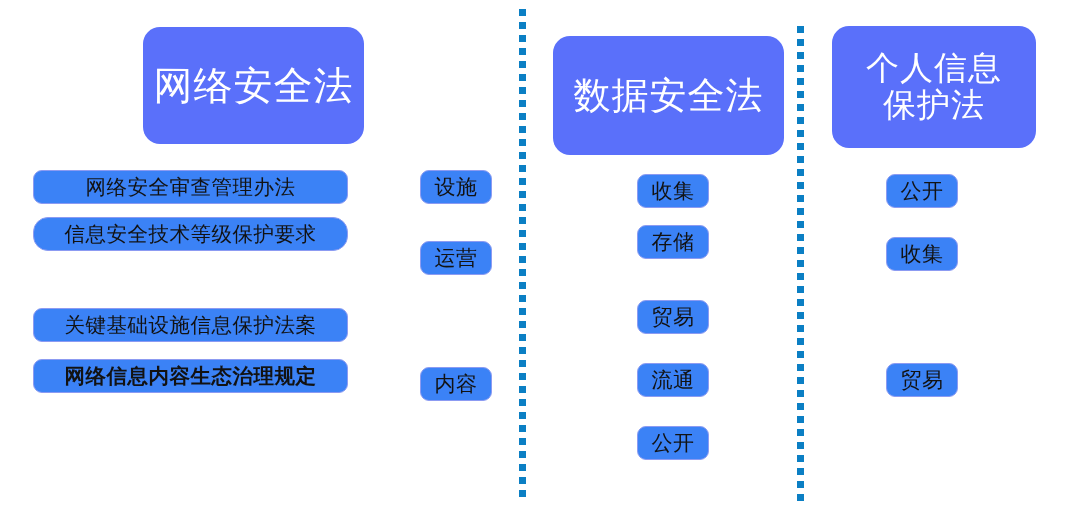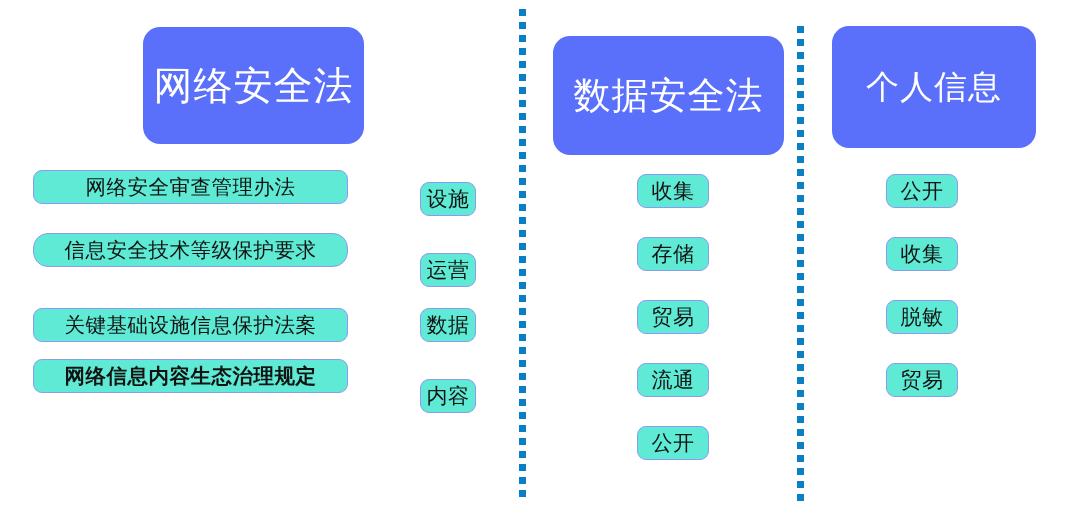--- a/index.html
+++ b/index.html
@@ -53,21 +53,21 @@
     left: 832px; top: 26px;
     width: 204px; height: 122px;
     font-size: 33px;
     padding: 0 6px;
   }
   .header-box .hdr-line { display: block; }
 
   
   .item-box {
     position: absolute;
-    background: #5eead4;
+    background: #3b82f6;
     border: 1.6px solid #8c9bf2;
     border-radius: 9px;
     color: #121212;
     display: flex;
     align-items: center;
     justify-content: center;
     box-sizing: border-box;
     font-size: 21px;
     line-height: 1;
     letter-spacing: 0.5px;
@@ -77,23 +77,22 @@
   
   .col1-long {
     left: 33px;
     width: 315px;
     height: 34px;
     font-size: 20.5px;
   }
   
   .col1-tag {
     left: 420px;
-    width: 56px;
-    height: 34px;
-    margin-top: 12px;
+    width: 72px;
+    height: 34px;
   }
   
   .col2-tag {
     left: 637px;
     width: 72px;
     height: 34px;
   }
   
   .col3-tag {
     left: 886px;
@@ -130,79 +129,74 @@
 
 <div id="diagram">
 
   <div class="header-box" id="header-law-1">
     <span class="hdr-line">网络安全法</span>
   </div>
 
   <div class="item-box col1-long" style="top:170px;">
     <span>网络安全审查管理办法</span>
   </div>
-  <div class="item-box col1-long" style="top:233px;border-radius:15px;">
+  <div class="item-box col1-long" style="top:217px;border-radius:15px;">
     <span>信息安全技术等级保护要求</span>
   </div>
   <div class="item-box col1-long" style="top:296px;margin-top:12px;">
     <span>关键基础设施信息保护法案</span>
   </div>
   <div class="item-box col1-long" style="top:359px;font-weight:bold;">
     <span>网络信息内容生态治理规定</span>
   </div>
 
   <div class="item-box col1-tag" style="top:170px;">
     <span>设施</span>
   </div>
   <div class="item-box col1-tag" style="top:241px;align-items:center;">
     <span>运营</span>
   </div>
-  <div class="item-box col1-tag" style="top:296px;">
-    <span>数据</span>
-  </div>
   <div class="item-box col1-tag" style="top:367px;">
     <span>内容</span>
   </div>
 
   <div class="divider" id="divider-1"></div>
 
   <div class="header-box" id="header-law-2">
     <span class="hdr-line">数据安全法</span>
   </div>
 
   <div class="item-box col2-tag" style="top:174px;">
     <span>收集</span>
   </div>
-  <div class="item-box col2-tag" style="top:237px;text-align:center;">
+  <div class="item-box col2-tag" style="top:225px;text-align:center;">
     <span>存储</span>
   </div>
   <div class="item-box col2-tag" style="top:300px;">
     <span>贸易</span>
   </div>
   <div class="item-box col2-tag" style="top:363px;">
     <span>流通</span>
   </div>
   <div class="item-box col2-tag" style="top:426px;">
     <span>公开</span>
   </div>
 
   <div class="divider" id="divider-2"></div>
 
   <div class="header-box" id="header-law-3">
     <div>
       <span class="hdr-line">个人信息</span>
+      <span class="hdr-line">保护法</span>
     </div>
   </div>
 
   <div class="item-box col3-tag" style="top:174px;">
     <span>公开</span>
   </div>
   <div class="item-box col3-tag" style="top:237px;">
     <span>收集</span>
   </div>
-  <div class="item-box col3-tag" style="top:300px;">
-    <span>脱敏</span>
-  </div>
   <div class="item-box col3-tag" style="top:363px;">
     <span>贸易</span>
   </div>
 
 </div>
 
 </body></html>

